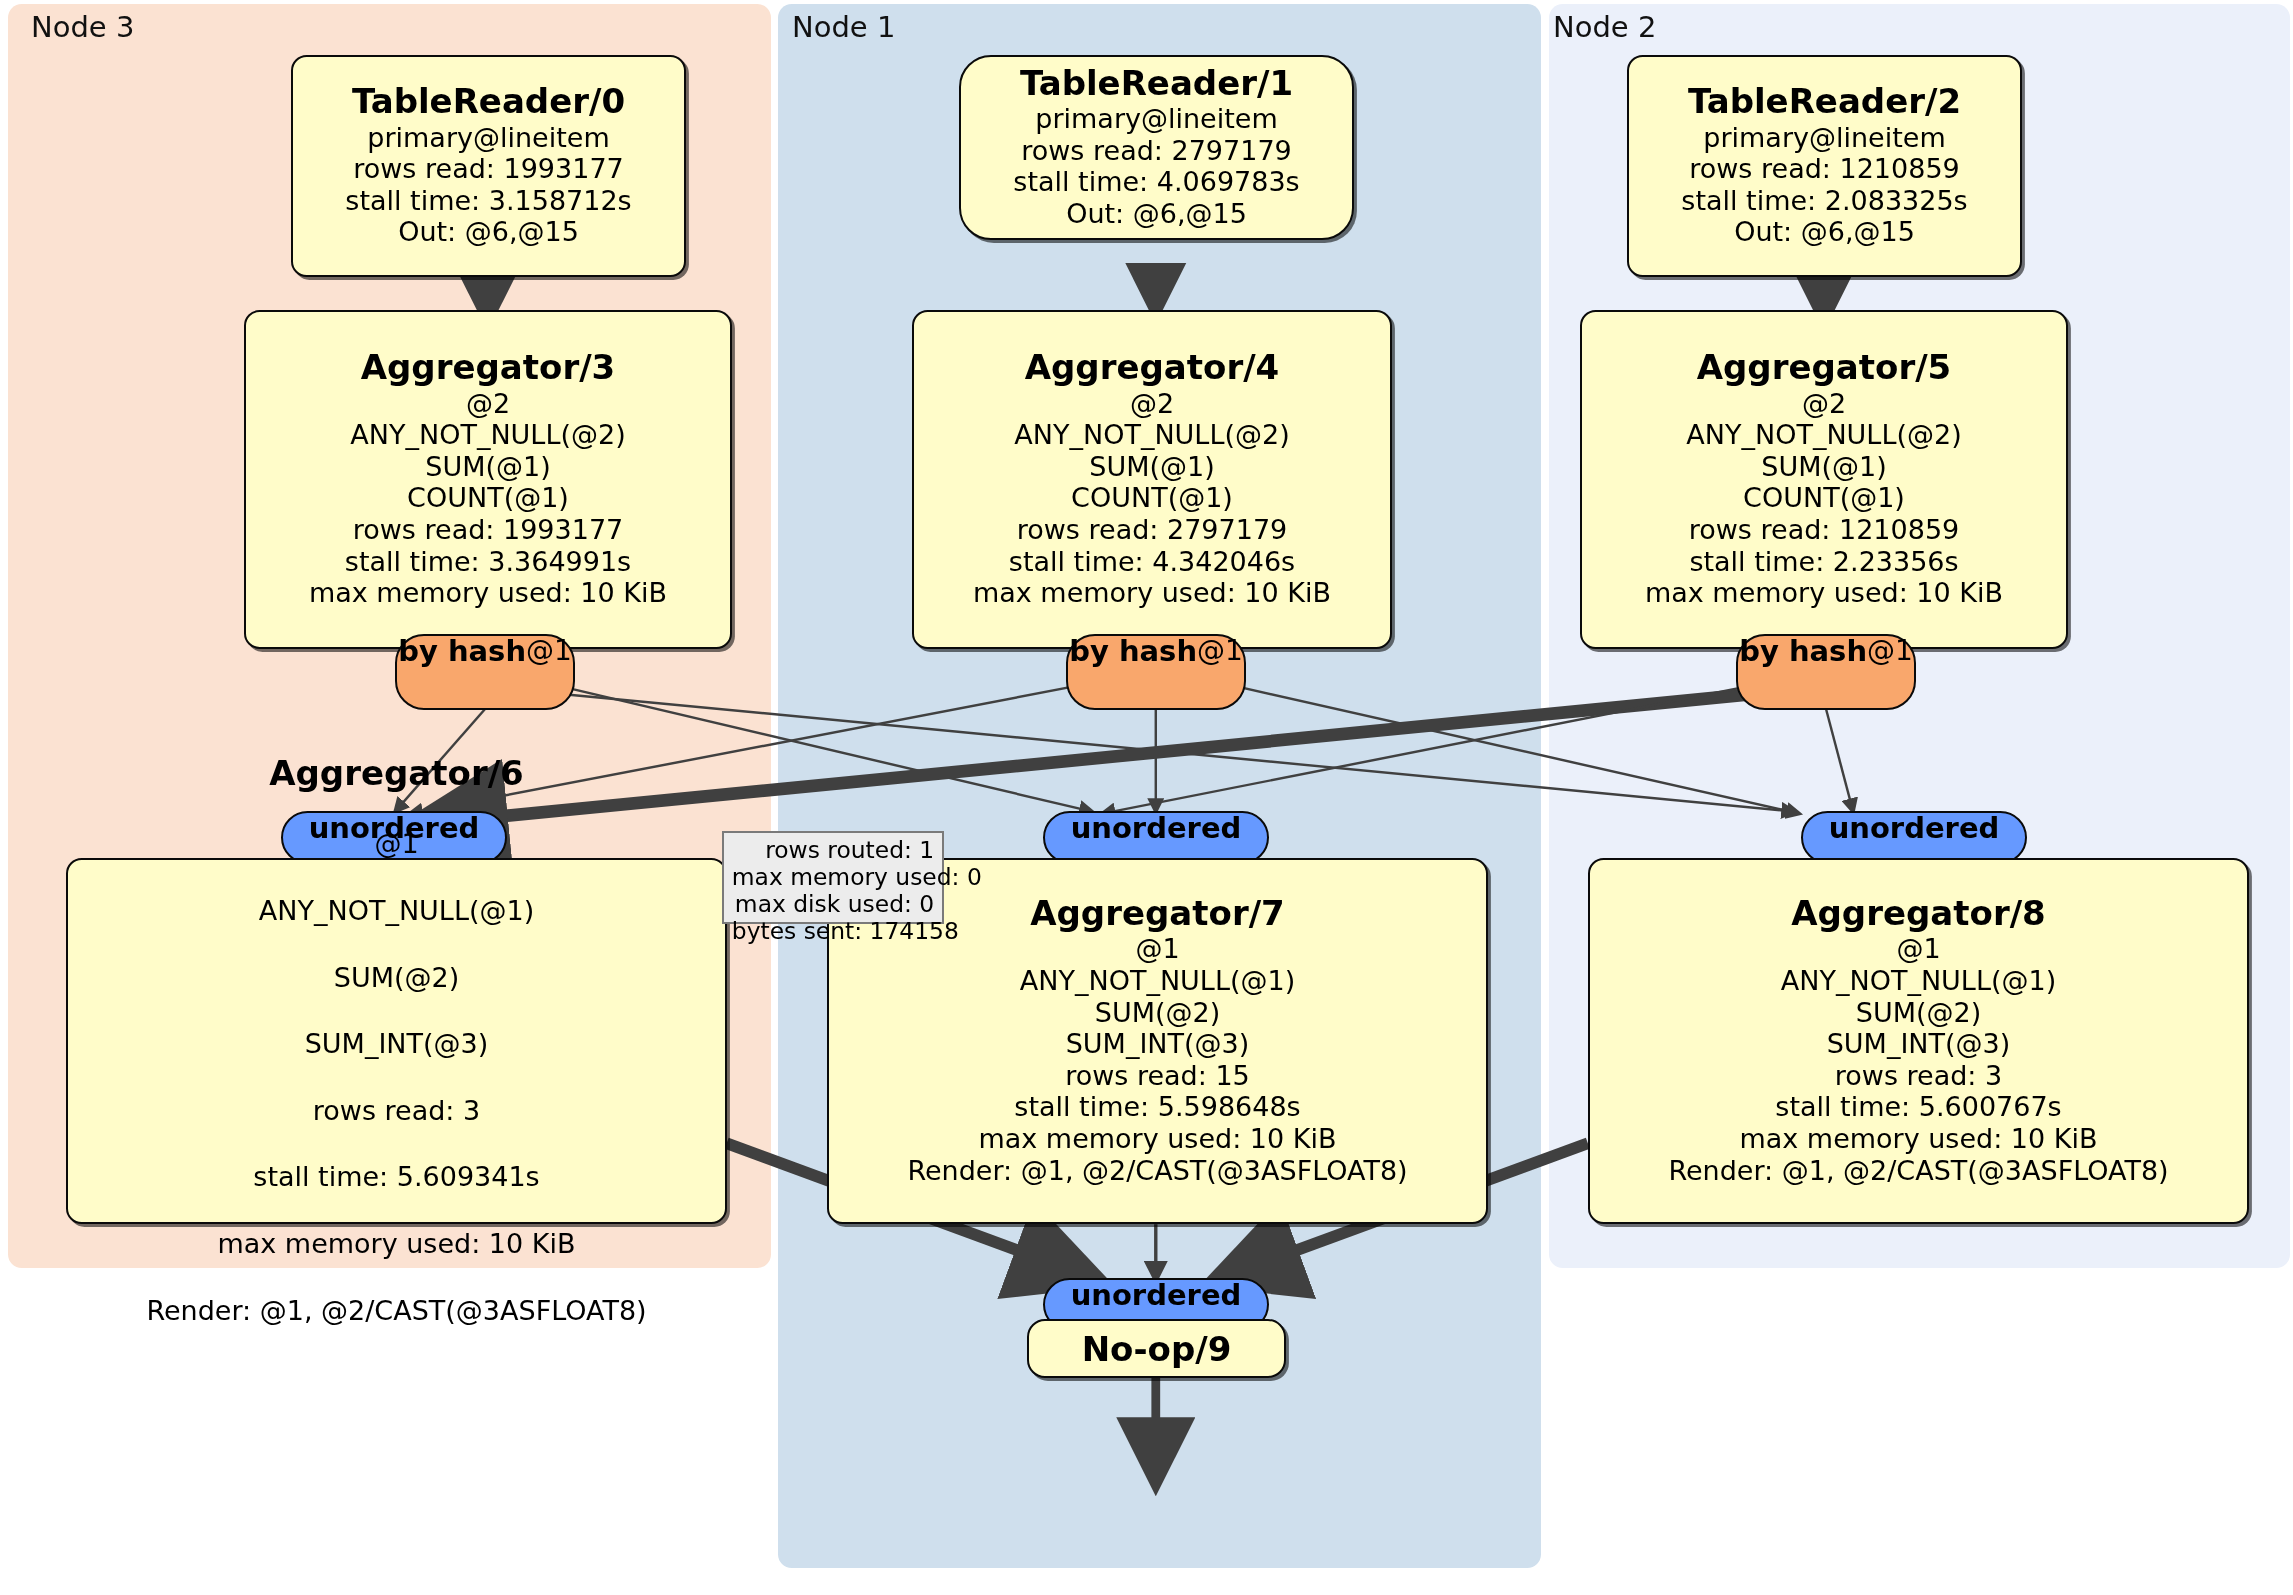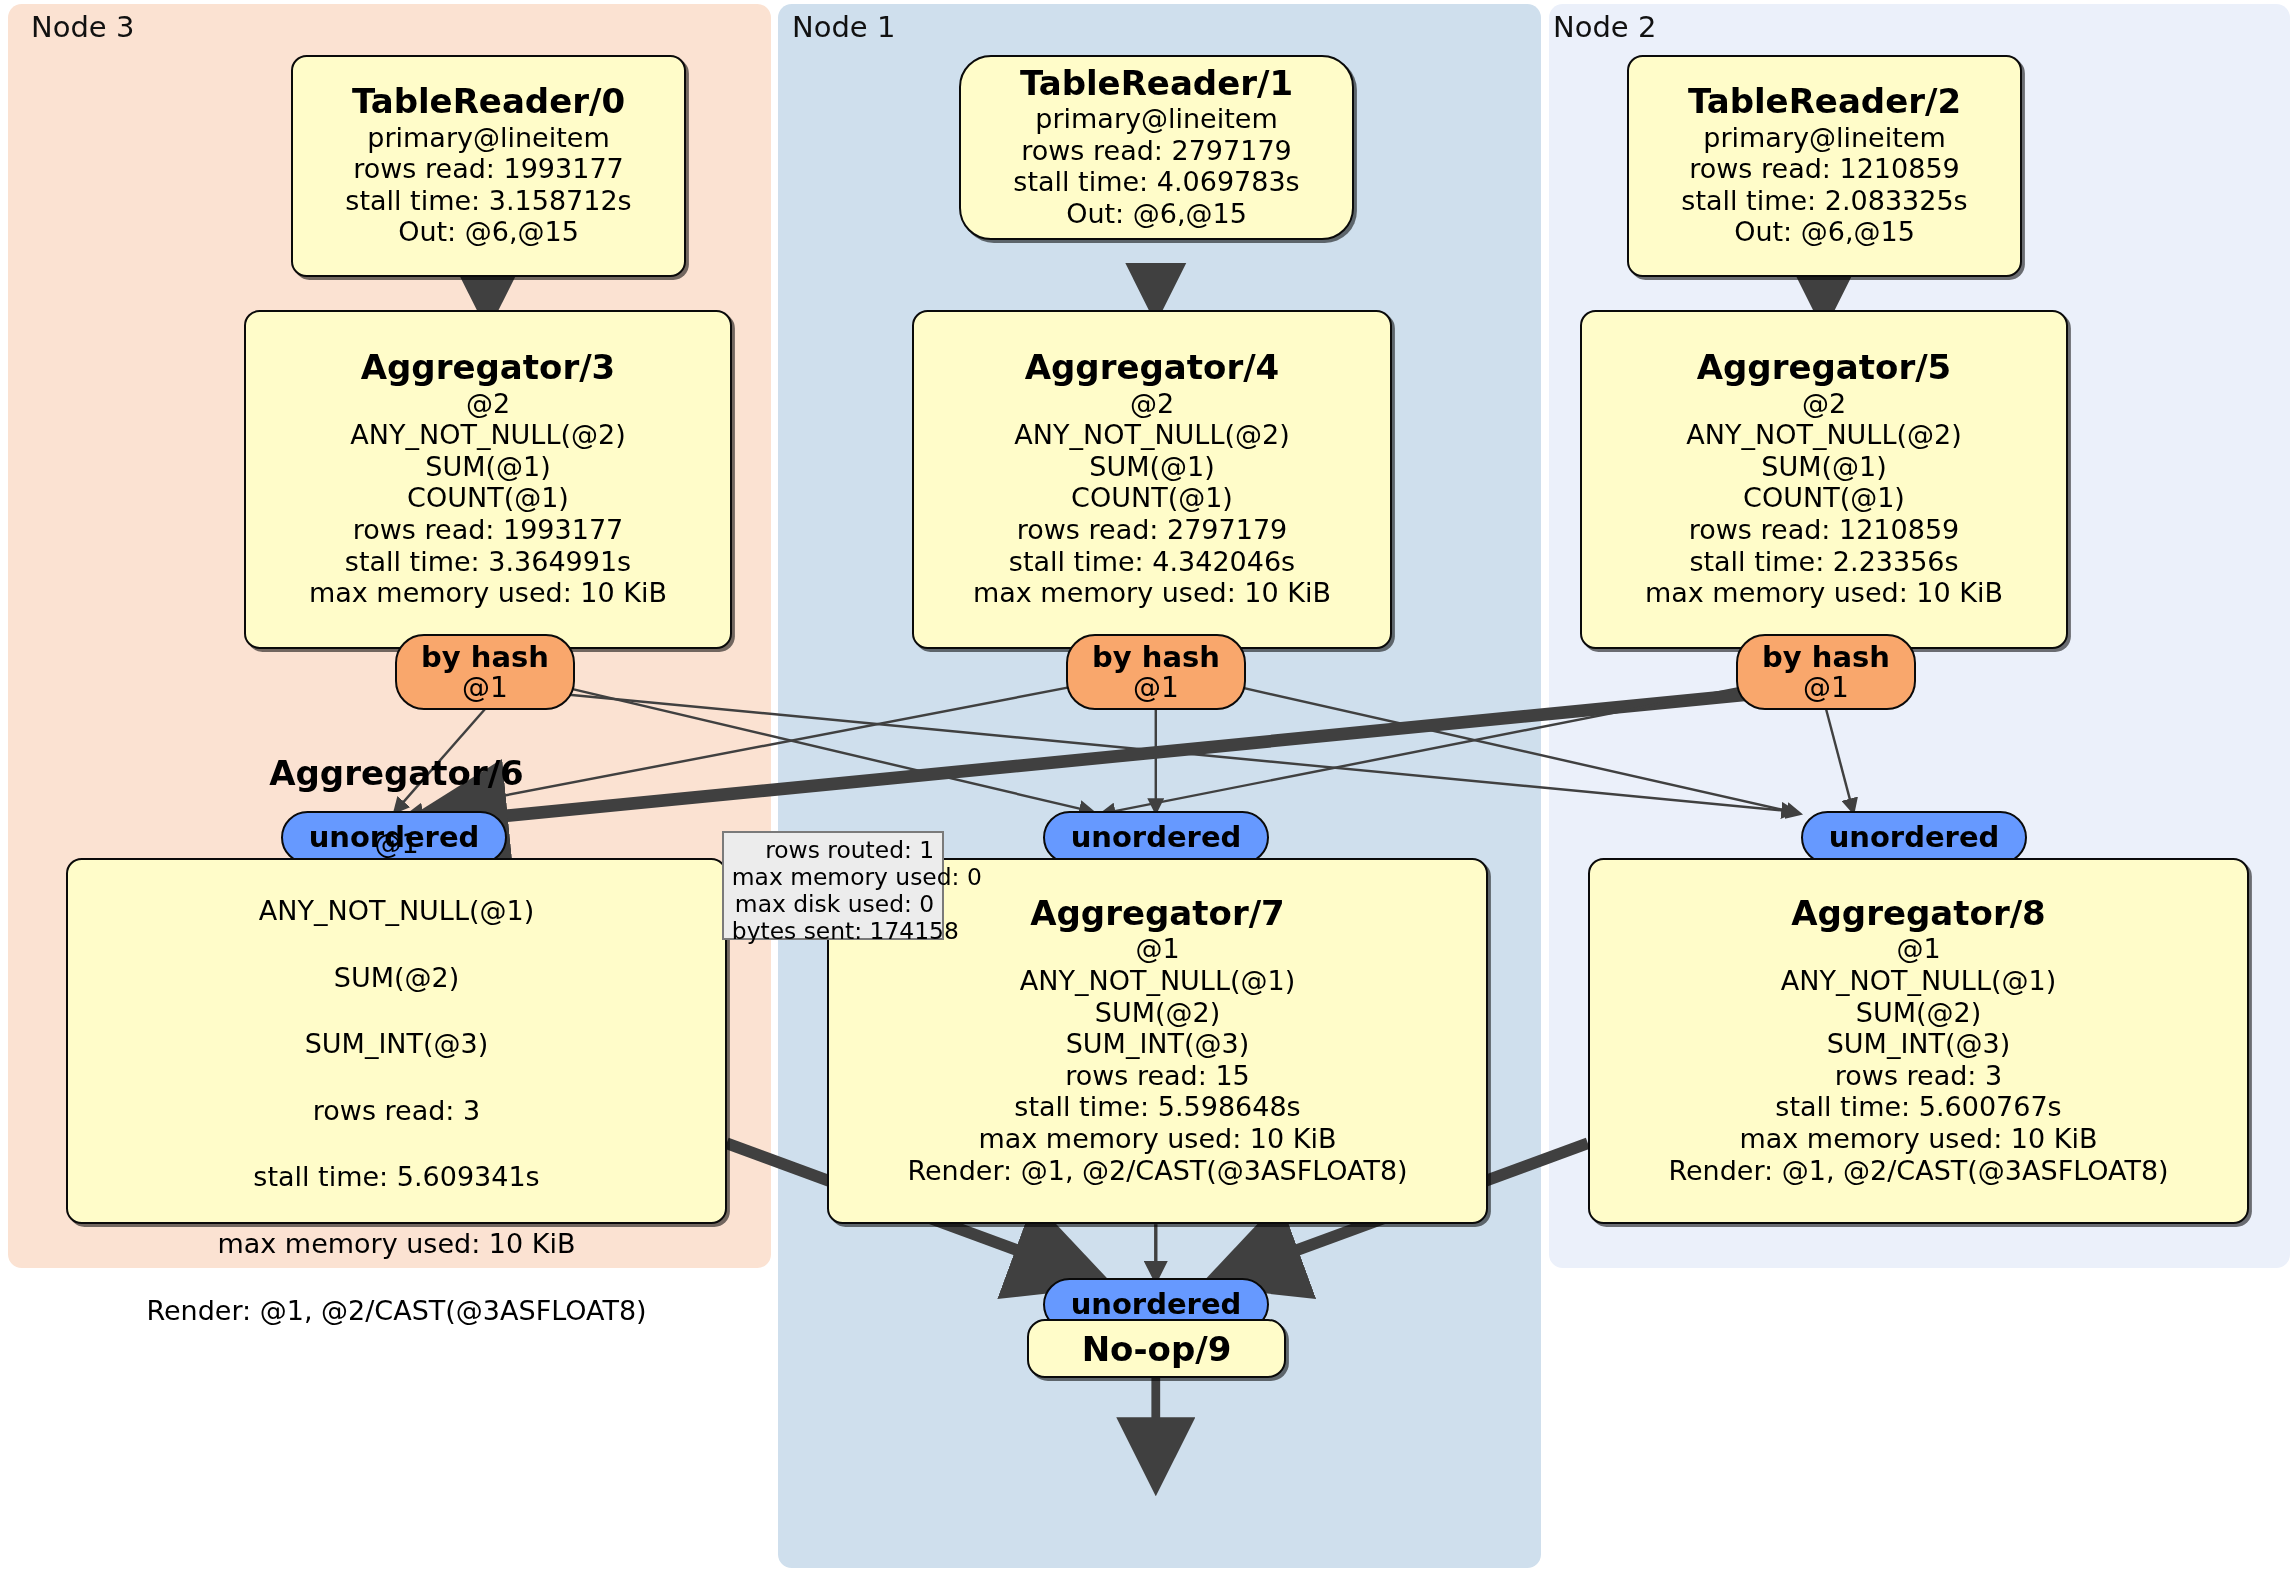--- a/index.html
+++ b/index.html
@@ -15,21 +15,21 @@
          display:flex;flex-direction:column;align-items:center;justify-content:center;
          padding:5.9px 9.8px 7.8px 9.8px;}
   .opbox .title{font-weight:bold;font-size:34px;line-height:1.16;color:#000;}
   .opbox .line{font-size:27px;line-height:1.17;color:#000;white-space:nowrap;}
 
   .pillbox{position:absolute;background:#FFFCC9;border:2.9px solid #0a0a0a;border-radius:18px;
            box-shadow:2.9px 2.9px 0 rgba(0,0,0,.55);display:flex;align-items:center;
            justify-content:center;box-sizing:border-box;}
   .pillbox .title{font-weight:bold;font-size:34px;color:#000;}
 
-  .ell{position:absolute;display:flex;flex-direction:column;align-items:center;
+  .ell{position:absolute;display:flex;align-items:flex-start;
        justify-content:center;box-sizing:border-box;border:2.9px solid #0a0a0a;}
   .ell-hash{background:#F9A76C;border-radius:29px;}
   .ell-unord{background:#6699FF;border-radius:29px;}
   .ell .l1{font-weight:bold;font-size:29px;line-height:1.05;color:#000;}
   .ell .l2{font-size:28px;line-height:1.05;color:#000;}
 
   .tooltip{position:absolute;background:#ECECEC;border:2px solid #7a7a7a;
            text-align:right;padding:3.9px 7.8px 4.9px 7.8px;box-sizing:border-box;}
   .tooltip div{font-size:23.4px;line-height:1.16;color:#000;white-space:nowrap;}
 
@@ -200,21 +200,21 @@
     <div class="line">@1</div>
     <div class="line">ANY_NOT_NULL(@1)</div>
     <div class="line">SUM(@2)</div>
     <div class="line">SUM_INT(@3)</div>
     <div class="line">rows read: 3</div>
     <div class="line">stall time: 5.600767s</div>
     <div class="line">max memory used: 10 KiB</div>
     <div class="line">Render: @1, @2/CAST(@3ASFLOAT8)</div>
   </div>
 
-  <div class="tooltip" style="left:722px;top:831px;width:222px;height:109px;">
+  <div class="tooltip" style="left:722px;top:831px;width:222px;height:93px;">
     <div>rows routed: 1</div>
     <div>max memory used: 0</div>
     <div>max disk used: 0</div>
     <div>bytes sent: 174158</div>
   </div>
 
   <div class="ell ell-unord" style="left:1043px;top:1278px;width:226px;height:53px;">
     <div class="l1">unordered</div>
   </div>
 

